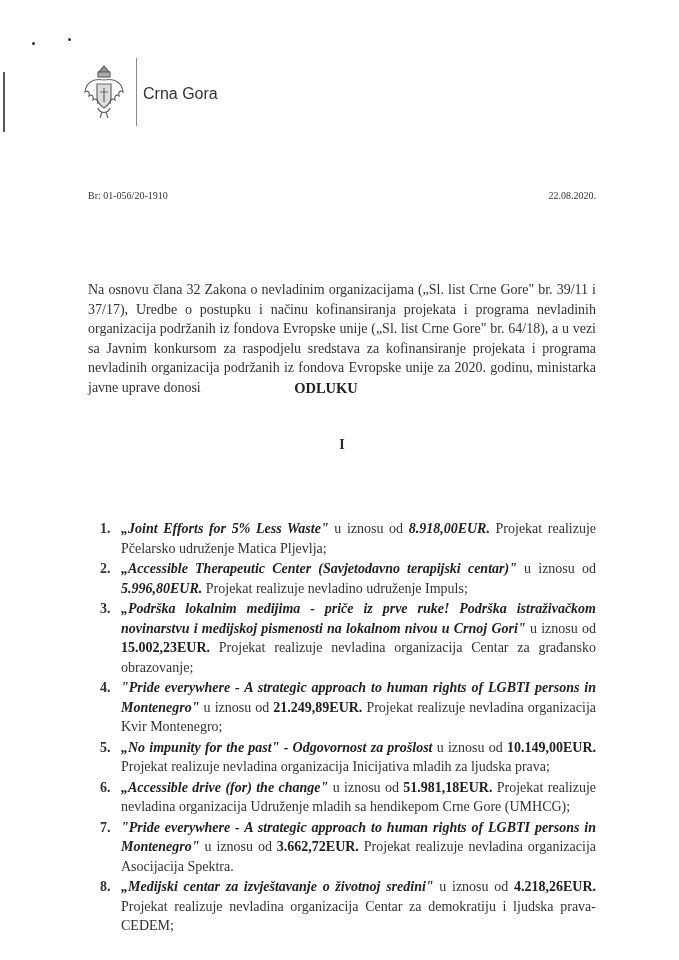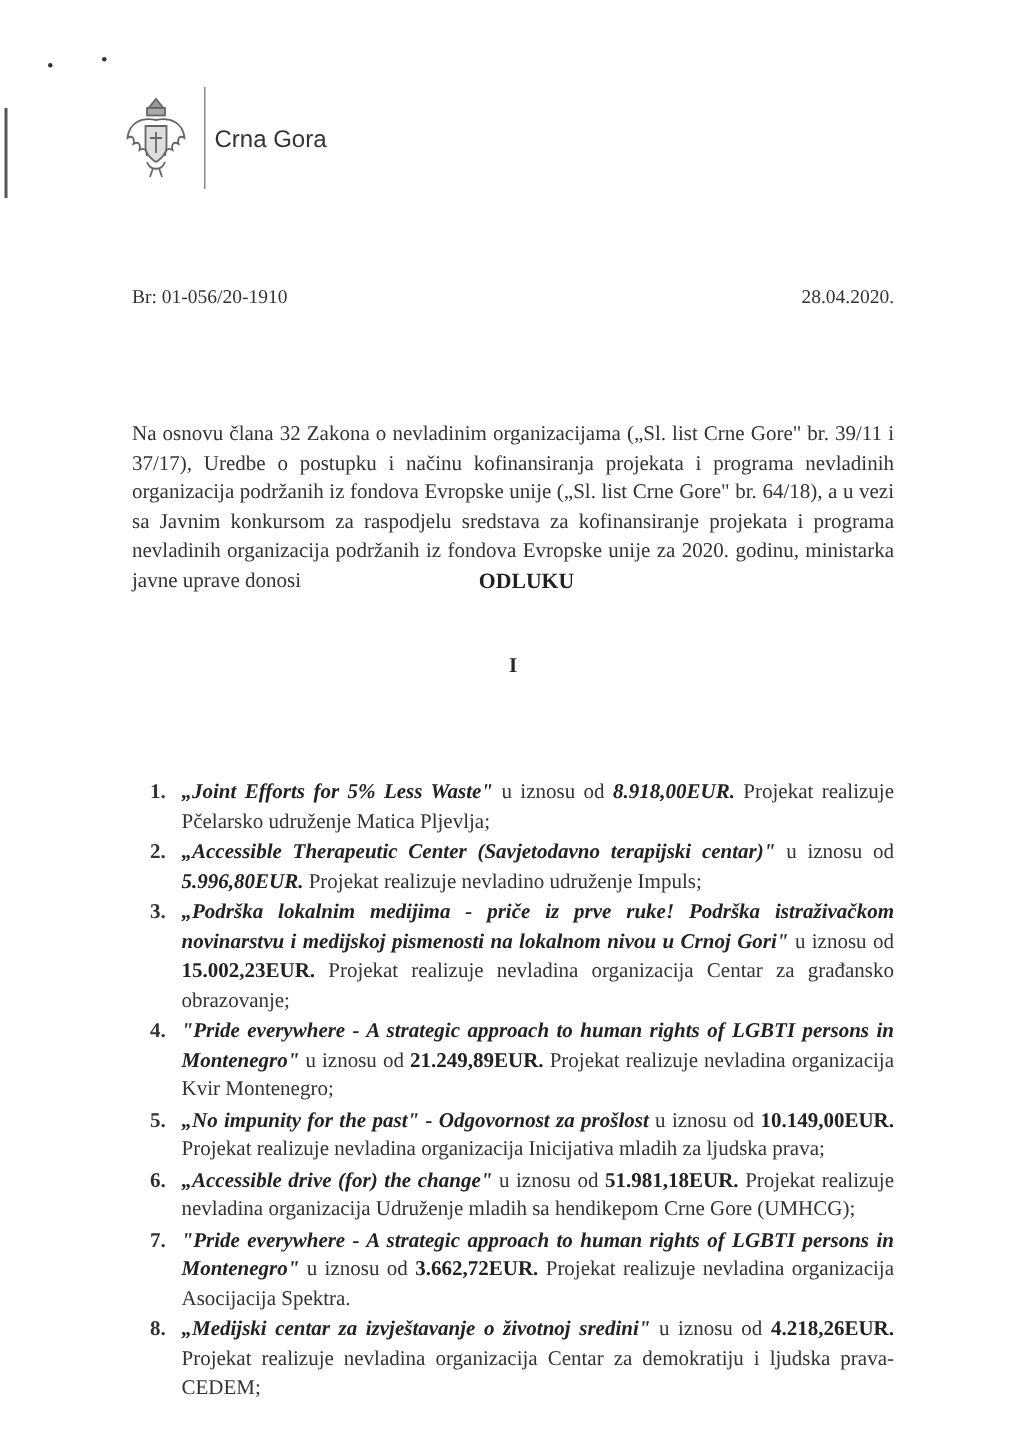--- a/index.html
+++ b/index.html
@@ -8,24 +8,24 @@
     position: relative; color: #2a2a2a;
     font-family: "Liberation Serif", "DejaVu Serif", serif;
   }
   .page { position: absolute; left: 0; top: 0; width: 609px; height: 960px; }
   .speck { position: absolute; background: #333; border-radius: 50%; }
   .leftbar { position: absolute; left: 3px; top: 72px; width: 2px; height: 60px; background: #555; }
   .header { position: absolute; left: 80px; top: 58px; display: flex; align-items: center; }
   .crest { width: 48px; height: 60px; }
   .vline { width: 1px; height: 68px; background: #888; margin: 0 6px 0 8px; }
   .header-text { font-family: "Liberation Sans", "DejaVu Sans", sans-serif; font-size: 16px; color: #333; line-height: 21px; margin-top: 2px; }
-  .refline { position: absolute; left: 88px; top: 190px; width: 508px; display: flex; justify-content: space-between; font-size: 13px; color: #333; }
+  .refline { position: absolute; left: 88px; top: 190px; width: 508px; display: flex; justify-content: space-between; font-size: 10px; color: #333; }
   .body { position: absolute; left: 88px; width: 508px; font-size: 14px; line-height: 19.5px; text-align: justify; color: #333; margin-top: 16px; }
   .intro { top: 264px; }
-  .title-block { position: absolute; left: 97px; width: 508px; top: 378px; text-align: center; font-weight: bold; font-size: 14.5px; line-height: 20px; color: #222; }
+  .title-block { position: absolute; left: 72px; width: 508px; top: 378px; text-align: center; font-weight: bold; font-size: 14.5px; line-height: 20px; color: #222; }
   .roman { position: absolute; left: 88px; width: 508px; top: 437px; text-align: center; font-weight: bold; font-size: 14px; }
   .lead { top: 460px; }
   ol.items { position: absolute; left: 88px; top: 519px; width: 508px; margin: 0; padding: 0; list-style: none; font-size: 14px; line-height: 19.5px; color: #333; }
   ol.items li { position: relative; padding-left: 33px; text-align: justify; margin-bottom: 1px; }
   ol.items li .num { position: absolute; left: 12px; top: 0; font-weight: bold; }
   .bi { font-weight: bold; font-style: italic; color: #222; }
   .b { font-weight: bold; color: #222; }
 </style>
 </head>
 <body>
@@ -49,21 +49,21 @@
       </g>
     </svg>
     <div class="vline"></div>
     <div class="header-text">
       <div>Crna Gora</div>
     </div>
   </div>
 
   <div class="refline">
     <span>Br: 01-056/20-1910</span>
-    <span>28.04.2020.</span>
+    <span>22.08.2020.</span>
   </div>
 
   <div class="body intro">Na osnovu člana 32 Zakona o nevladinim organizacijama („Sl. list Crne Gore" br. 39/11 i 37/17), Uredbe o postupku i načinu kofinansiranja projekata i programa nevladinih organizacija podržanih iz fondova Evropske unije („Sl. list Crne Gore" br. 64/18), a u vezi sa Javnim konkursom za raspodjelu sredstava za kofinansiranje projekata i programa nevladinih organizacija podržanih iz fondova Evropske unije za 2020. godinu, ministarka javne uprave donosi</div>
 
   <div class="title-block">
     <div>ODLUKU</div>
   </div>
 
   <div class="roman">I</div>
 

